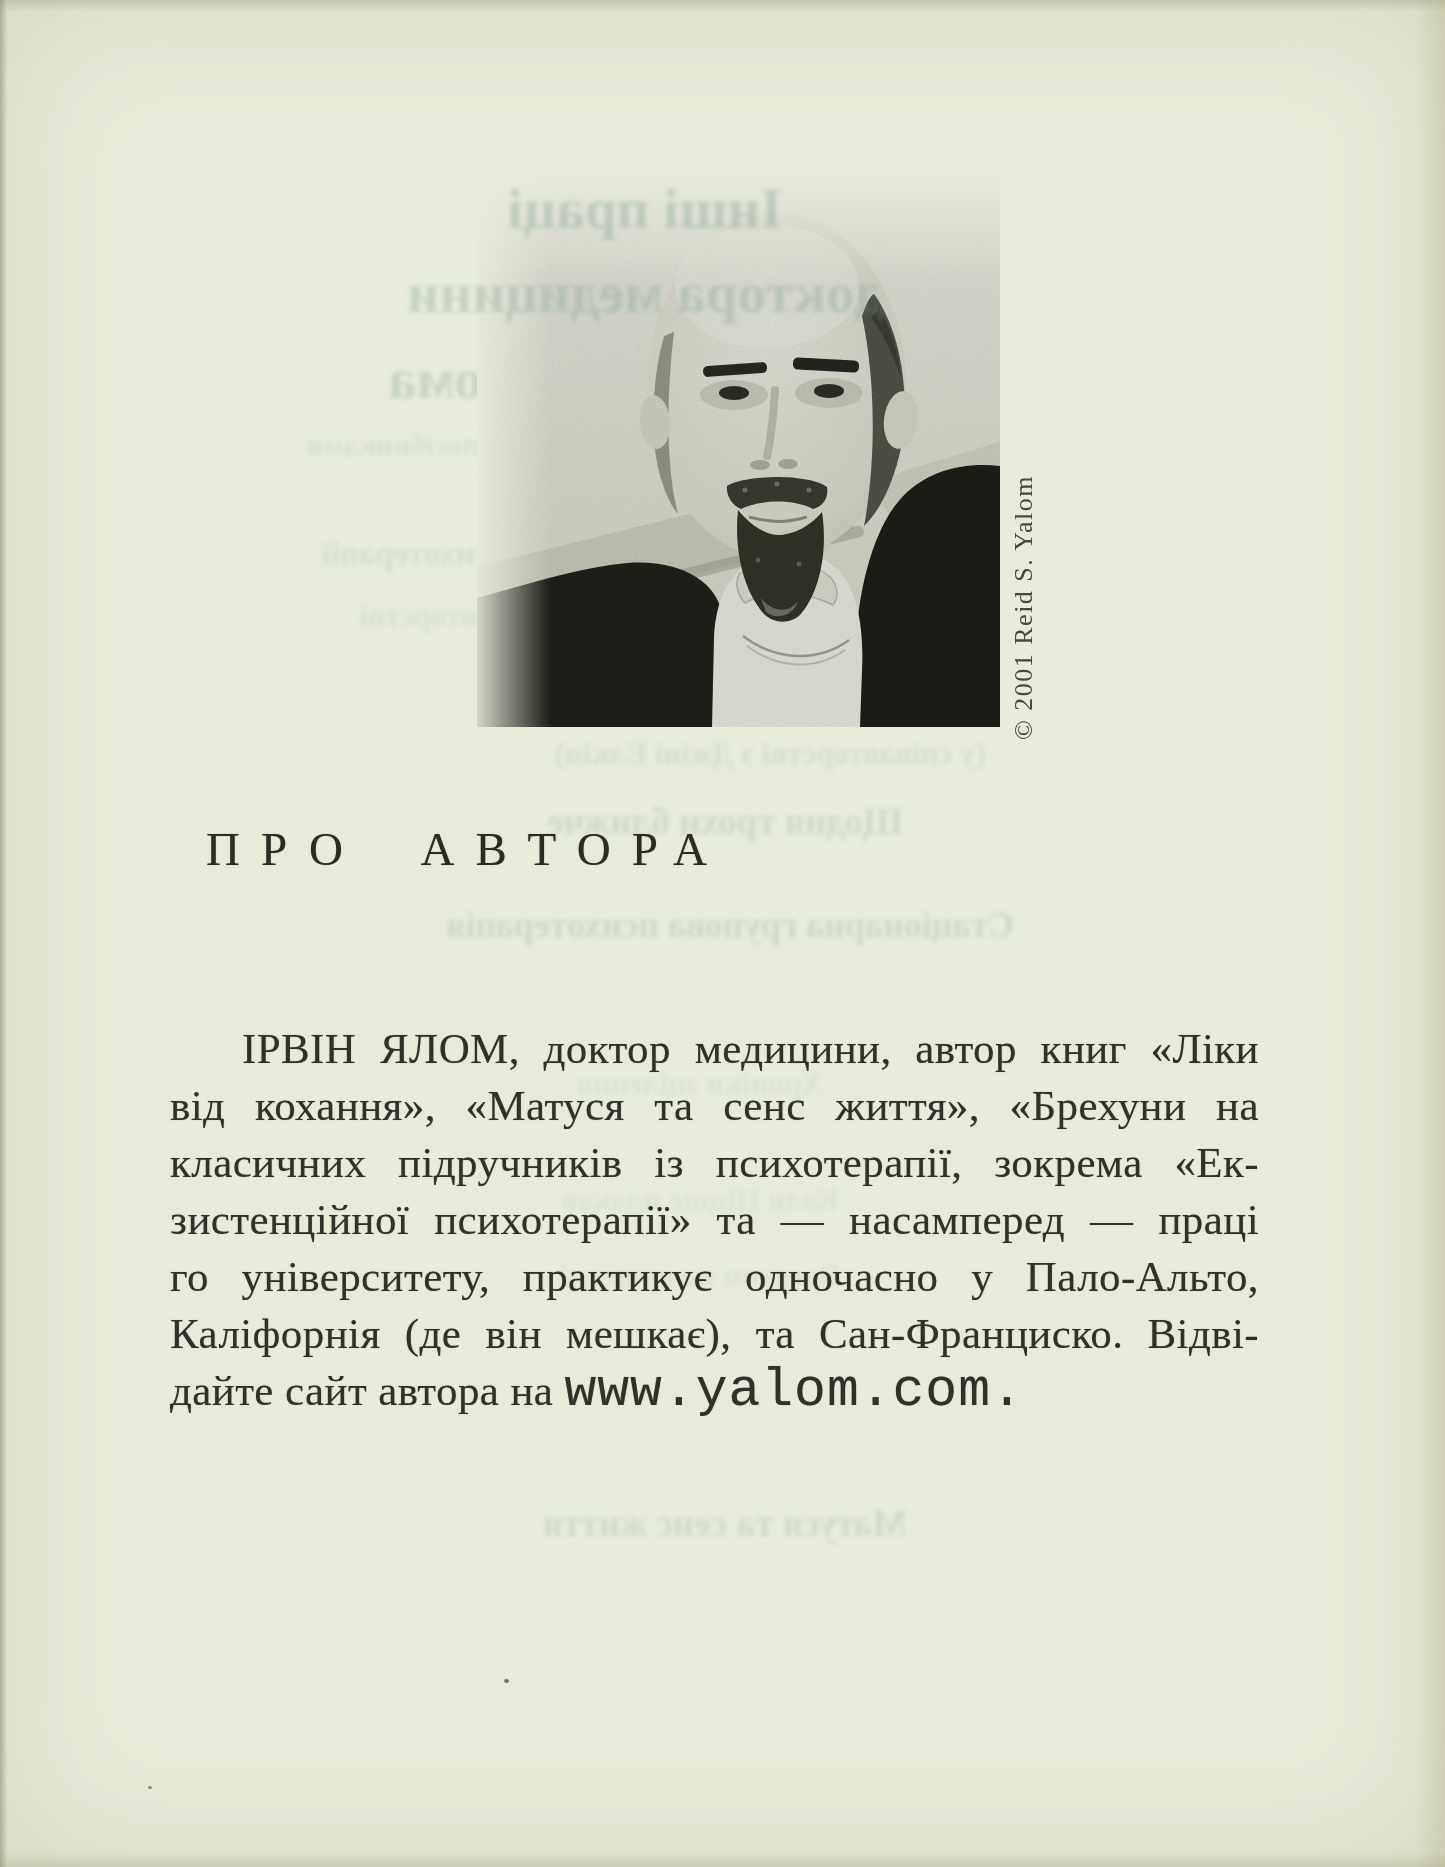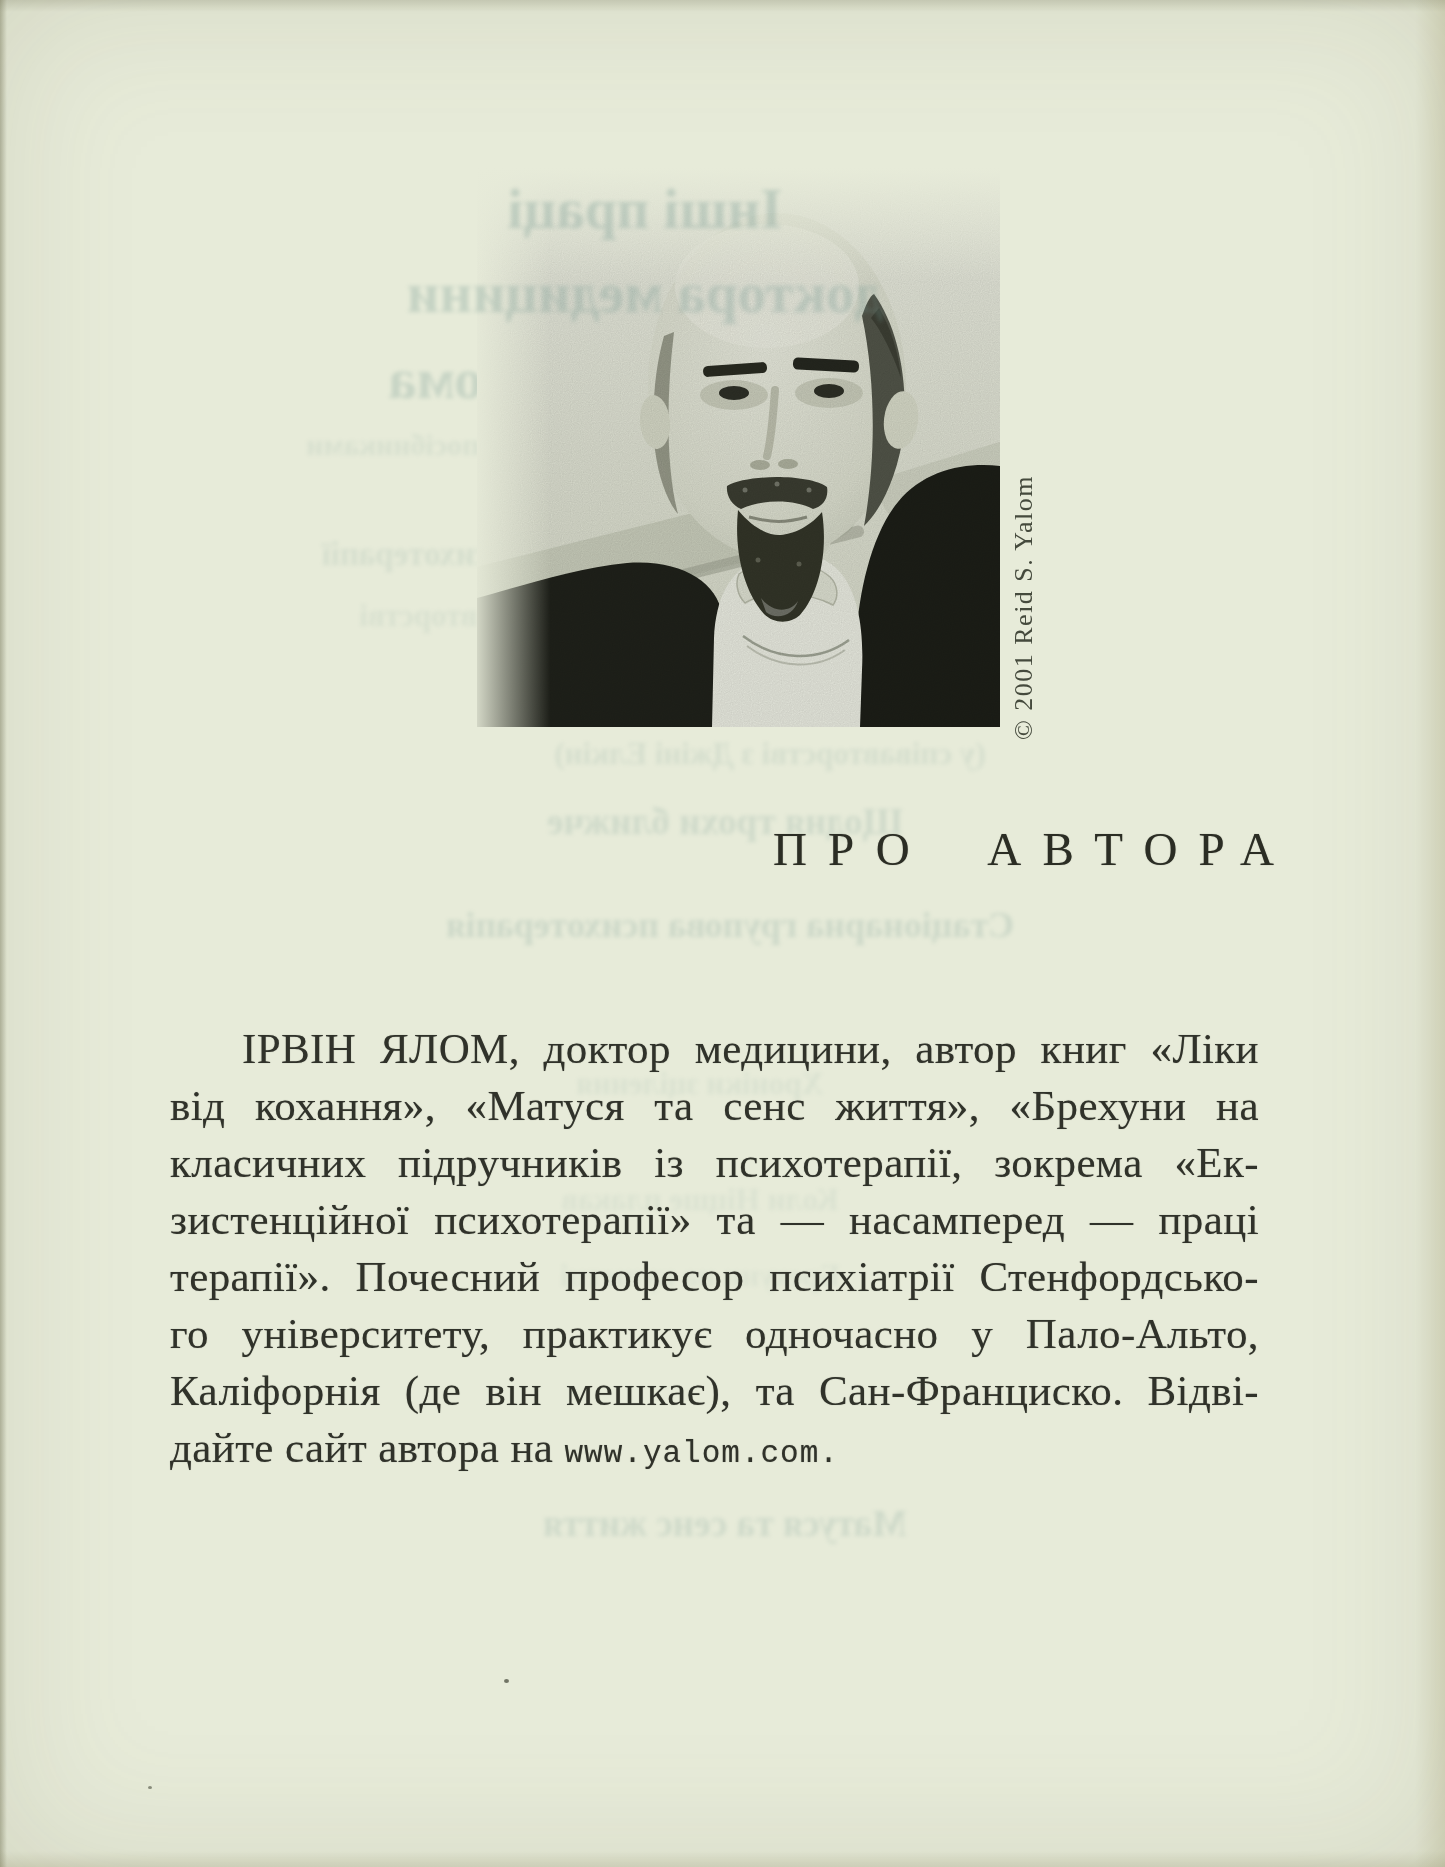--- a/index.html
+++ b/index.html
@@ -60,34 +60,34 @@
   
   .credit{
     position:absolute;left:1009px;top:740px;z-index:3;
     transform:rotate(-90deg);transform-origin:0 0;
     white-space:nowrap;font-size:26px;letter-spacing:1.5px;color:#454a3d;
   }
 
   
   .heading{
     position:absolute;left:170px;top:822px;width:1089px;z-index:4;
-    text-align:right;transform:translateX(36px);
+    text-align:left;transform:translateX(36px);
     font-size:47px;letter-spacing:.45em;word-spacing:.50em;
     color:#2b2d24;text-shadow:0 0 1px rgba(43,45,36,.45);
   }
 
   
   .para{
     position:absolute;left:170px;top:972px;width:1089px;z-index:4;
     color:#30322a;font-size:43px;text-shadow:0 0 1px rgba(48,50,42,.4);margin-top:48px;
   }
   .line{height:57px;line-height:57px;text-align:justify;text-align-last:justify;letter-spacing:.4px;}
   .line.first{padding-left:72px;width:1017px;}
   .line.last{text-align:left;text-align-last:left;}
-  .mono{font-family:"Liberation Mono","DejaVu Sans Mono",monospace;font-size:31px;letter-spacing:1px;}
+  .mono{font-family:"Liberation Mono","DejaVu Sans Mono",monospace;font-size:53px;letter-spacing:1px;}
 </style>
 </head>
 <body>
 
 <div class="page">
 
   <div class="ghost g1 over">Інші праці</div>
   <div class="ghost g2 over">доктора медицини</div>
   <div class="ghost g3 under">Ірвіна Ялома</div>
   <div class="ghost g4 under">які вже понад сорок років слугують посібниками</div>
@@ -185,21 +185,20 @@
 
   <div class="credit">© 2001 Reid S. Yalom</div>
 
   <div class="heading">ПРО АВТОРА</div>
 
   <div class="para">
     <div class="line first">ІРВІН ЯЛОМ, доктор медицини, автор книг «Ліки</div>
     <div class="line">від кохання», «Матуся та сенс життя», «Брехуни на</div>
     <div class="line">класичних підручників із психотерапії, зокрема «Ек-</div>
     <div class="line">зистенційної психотерапії» та — насамперед — праці</div>
-    <div class="line">терапії». Почесний професор психіатрії Стенфордсько-</div>
     <div class="line">го університету, практикує одночасно у Пало-Альто,</div>
     <div class="line">Каліфорнія (де він мешкає), та Сан-Франциско. Відві-</div>
     <div class="line last"><span>дайте сайт автора на </span><span class="mono">www.yalom.com.</span></div>
   </div>
 
   <div class="edge-left"></div>
   <div class="edge-top"></div>
   <div class="edge-right"></div>
   <div class="edge-bottom"></div>
   <div class="speck s1"></div>

